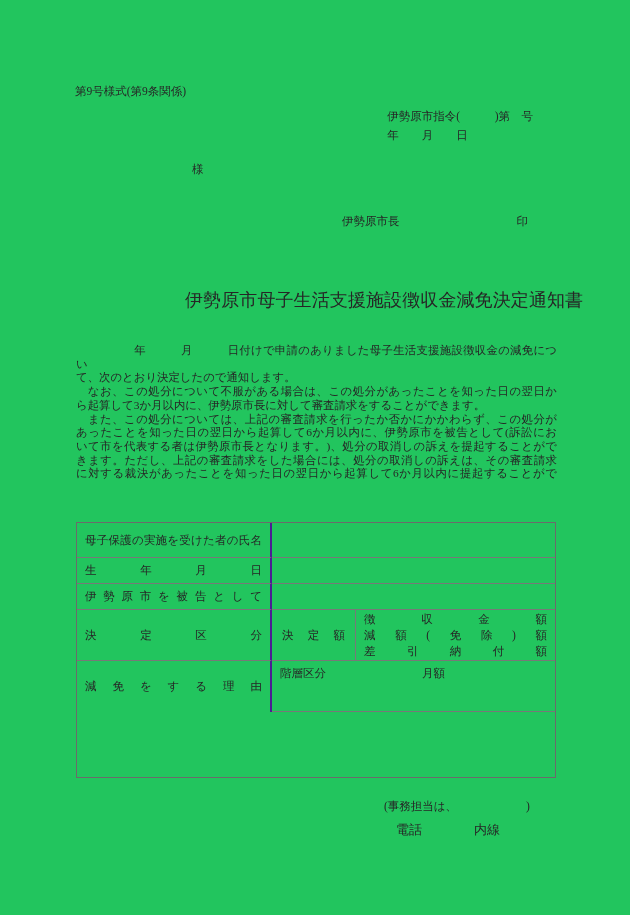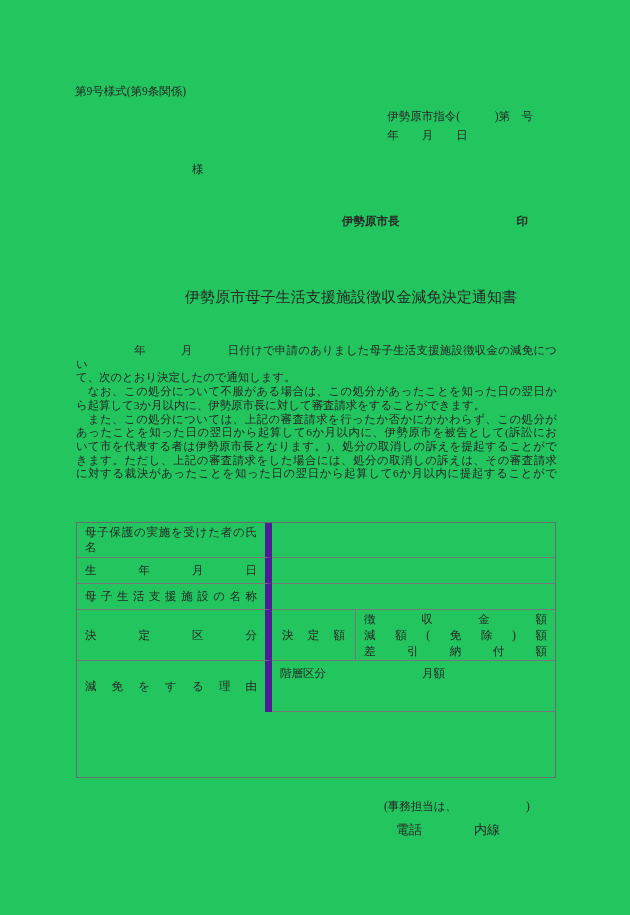--- a/index.html
+++ b/index.html
@@ -14,37 +14,37 @@
     overflow: hidden;
   }
   .abs { position: absolute; }
 
   .form-number { left:75px; top:84px; font-size:11.5px; }
 
   .directive { right:97px; top:107px; text-align:left; font-size:11.5px; line-height:18.5px; }
 
   .addressee { left:192px; top:162px; font-size:11.5px; }
 
-  .issuer-row { left:342px; top:214px; width:186px; display:flex; justify-content:space-between; font-size:11.5px;font-weight:bold; }
+  .issuer-row { left:342px; top:214px; width:186px; display:flex; justify-content:space-between; font-size:11.5px; }
 
-  .doc-title { left:185px; top:288px; font-size:15px; letter-spacing:0.1px; white-space:nowrap; }
+  .doc-title { left:185px; top:288px; font-size:18px; letter-spacing:0.1px; white-space:nowrap; }
 
   .notice-body { left:76px; top:344px; width:481px; font-size:11.4px; line-height:13.7px; }
   .jline { text-align: justify; text-align-last: justify; }
   .jline-end { text-align: left; }
 
   .tbl {
     left:76px; top:522px; width:480px; height:256px;
     box-sizing:border-box; border:1px solid #6b6b6b;
     display:grid; grid-template-columns:195px 1fr;
     grid-template-rows:35px 26px 26px 51px 51px 1fr;
     font-size:11.5px;
   }
   .cell { box-sizing:border-box; border-bottom:1px solid #787878; }
-  .lblcell { border-right:7px solid #4c1d95; display:flex; flex-direction:column; justify-content:center; padding:0 8px; }
+  .lblcell { border-right:2px solid #4c1d95; display:flex; flex-direction:column; justify-content:center; padding:0 8px; }
   .botrow { border-bottom:none; }
   .jfull { text-align:justify; text-align-last:justify; width:100%; }
 
   .optlist { padding:3px 0 0 15px; }
   .optline { display:flex; align-items:center; height:15px; line-height:15px; }
   .cbox { display:inline-block; width:10px; height:10px; border:1px solid #4a4a4a; margin-right:13px; flex:0 0 auto; background:#fdfdfd; }
 
   .amtlbl { padding:0; display:grid; grid-template-columns:84px 1fr; }
   .amtname { box-sizing:border-box; border-right:1px solid #787878; display:flex; align-items:center; padding:0 10px; }
   .amtsubs { display:flex; flex-direction:column; justify-content:center; padding:0 8px; }
@@ -95,21 +95,21 @@
       <div class="jfull">母子保護の実施を受けた者の氏名</div>
     </div>
     <div class="cell"></div>
 
     <div class="cell lblcell">
       <div class="jfull">生年月日</div>
     </div>
     <div class="cell"></div>
 
     <div class="cell lblcell">
-      <div class="jfull">母子生活支援施設の名称</div>
+      <div class="jfull">伊勢原市を被告として</div>
     </div>
     <div class="cell"></div>
 
     <div class="cell lblcell">
       <div class="jfull">決定区分</div>
     </div>
 
     <div class="cell amtlbl">
       <div class="amtname">
         <div class="jfull">決定額</div>

